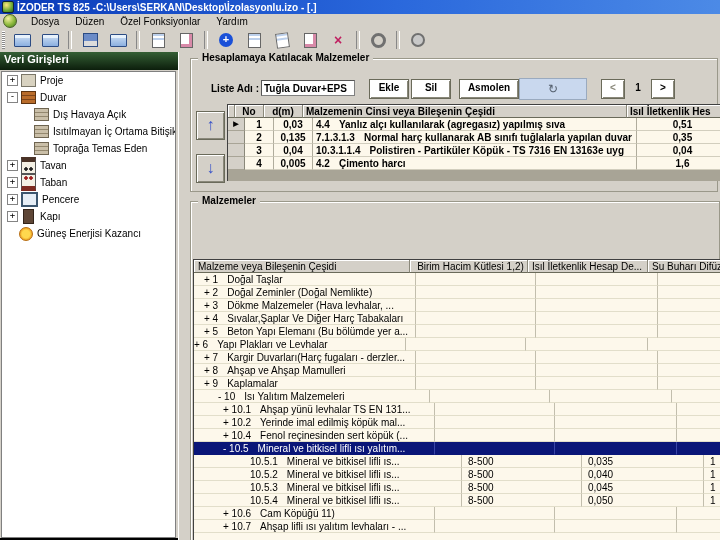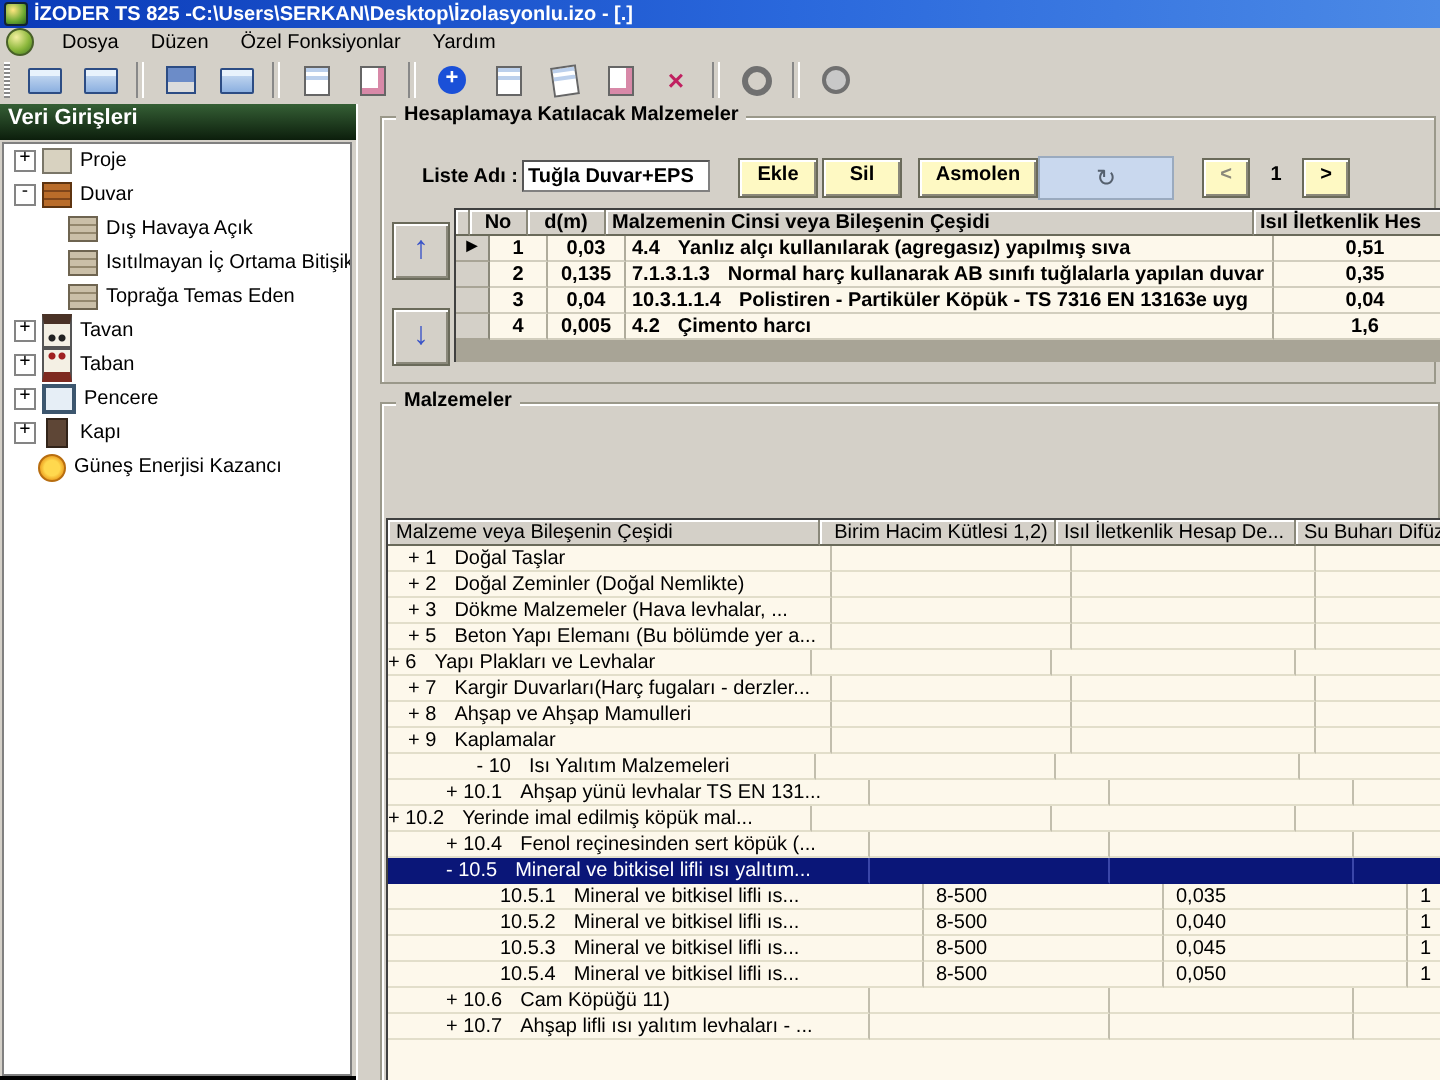--- a/index.html
+++ b/index.html
@@ -77,21 +77,21 @@
   .gbtitle{position:absolute;top:-7px;left:7px;background:#d4d0c8;padding:0 4px;
     font-size:10px;font-weight:bold;white-space:nowrap;}
   .gb1{left:4px;top:6px;width:526px;height:132px;}
   .gb2{left:4px;top:149px;width:528px;height:339px;}
   
   .ctlrow{position:absolute;left:6px;top:20px;width:516px;height:20px;font-size:10px;}
   .lbl{position:absolute;left:14px;top:4px;font-weight:bold;}
   .txtinput{position:absolute;left:64px;top:1px;width:88px;height:14px;border:1px solid #808080;
     border-top-color:#555;border-left-color:#555;background:#fff;font-size:10px;font-weight:bold;
     font-family:"Liberation Sans",sans-serif;padding:0 2px;}
-  .btn3d{position:absolute;height:18px;background:#fef9c3;border:1px solid #6a6a5a;
+  .btn3d{position:absolute;height:18px;background:#ffffff;border:1px solid #6a6a5a;
     box-shadow:inset 1px 1px 0 #fff,inset -1px -1px 0 #8a887a;font-size:10px;font-weight:bold;
     text-align:center;line-height:16px;cursor:default;}
   .b-ekle{left:172px;top:0;width:38px;}
   .b-sil{left:214px;top:0;width:38px;}
   .b-asmolen{left:262px;top:0;width:58px;}
   .bluebox{position:absolute;left:322px;top:-1px;width:66px;height:20px;background:#c9d8ee;
     border:1px solid #9aaabf;display:flex;align-items:center;justify-content:center;}
   .refglyph{color:#55606e;font-size:12px;}
   .b-prev{left:404px;top:0;width:22px;color:#8a887a;}
   .pagenum{position:absolute;left:434px;top:3px;width:14px;text-align:center;font-weight:bold;}
@@ -333,20 +333,26 @@
           <div data-name="conductivity-cell" class="bcell bnum" style="width: 115px; flex: 0 0 auto;"></div>
           <div data-name="diffusion-cell" class="bcell bnum" style="width: 86px; flex: 0 0 auto;"></div>
         </div>
         <div data-name="table-row" class="brow">
           <div data-name="material-cell" class="bcell" style="width: 211px; flex: 0 0 auto; padding-left: 10px;"><span data-name="expand-toggle">+ 3</span><span data-name="material-name" class="codegap">Dökme Malzemeler (Hava levhalar, ...</span></div>
           <div data-name="density-cell" class="bcell bnum" style="width: 113px; flex: 0 0 auto;"></div>
           <div data-name="conductivity-cell" class="bcell bnum" style="width: 115px; flex: 0 0 auto;"></div>
           <div data-name="diffusion-cell" class="bcell bnum" style="width: 86px; flex: 0 0 auto;"></div>
         </div>
         <div data-name="table-row" class="brow">
+          <div data-name="material-cell" class="bcell" style="width: 211px; flex: 0 0 auto; padding-left: 10px;"><span data-name="expand-toggle">+ 4</span><span data-name="material-name" class="codegap">Sıvalar,Şaplar Ve Diğer Harç Tabakaları</span></div>
+          <div data-name="density-cell" class="bcell bnum" style="width: 113px; flex: 0 0 auto;"></div>
+          <div data-name="conductivity-cell" class="bcell bnum" style="width: 115px; flex: 0 0 auto;"></div>
+          <div data-name="diffusion-cell" class="bcell bnum" style="width: 86px; flex: 0 0 auto;"></div>
+        </div>
+        <div data-name="table-row" class="brow">
           <div data-name="material-cell" class="bcell" style="width: 211px; flex: 0 0 auto; padding-left: 10px;"><span data-name="expand-toggle">+ 5</span><span data-name="material-name" class="codegap">Beton Yapı Elemanı (Bu bölümde yer a...</span></div>
           <div data-name="density-cell" class="bcell bnum" style="width: 113px; flex: 0 0 auto;"></div>
           <div data-name="conductivity-cell" class="bcell bnum" style="width: 115px; flex: 0 0 auto;"></div>
           <div data-name="diffusion-cell" class="bcell bnum" style="width: 86px; flex: 0 0 auto;"></div>
         </div>
         <div data-name="table-row" class="brow">
           <div data-name="material-cell" class="bcell" style="width: 211px; flex: 0 0 auto; padding-left: 0;"><span data-name="expand-toggle">+ 6</span><span data-name="material-name" class="codegap">Yapı Plakları ve Levhalar</span></div>
           <div data-name="density-cell" class="bcell bnum" style="width: 113px; flex: 0 0 auto;"></div>
           <div data-name="conductivity-cell" class="bcell bnum" style="width: 115px; flex: 0 0 auto;"></div>
           <div data-name="diffusion-cell" class="bcell bnum" style="width: 86px; flex: 0 0 auto;"></div>
@@ -363,33 +369,33 @@
           <div data-name="conductivity-cell" class="bcell bnum" style="width: 115px; flex: 0 0 auto;"></div>
           <div data-name="diffusion-cell" class="bcell bnum" style="width: 86px; flex: 0 0 auto;"></div>
         </div>
         <div data-name="table-row" class="brow">
           <div data-name="material-cell" class="bcell" style="width: 211px; flex: 0 0 auto; padding-left: 10px;"><span data-name="expand-toggle">+ 9</span><span data-name="material-name" class="codegap">Kaplamalar</span></div>
           <div data-name="density-cell" class="bcell bnum" style="width: 113px; flex: 0 0 auto;"></div>
           <div data-name="conductivity-cell" class="bcell bnum" style="width: 115px; flex: 0 0 auto;"></div>
           <div data-name="diffusion-cell" class="bcell bnum" style="width: 86px; flex: 0 0 auto;"></div>
         </div>
         <div data-name="table-row" class="brow">
-          <div data-name="material-cell" class="bcell" style="width: 211px; flex: 0 0 auto; padding-left: 2px; text-align: center;"><span data-name="expand-toggle">- 10</span><span data-name="material-name" class="codegap">Isı Yalıtım Malzemeleri</span></div>
+          <div data-name="material-cell" class="bcell" style="width: 211px; flex: 0 0 auto; padding-left: 24px;"><span data-name="expand-toggle">- 10</span><span data-name="material-name" class="codegap">Isı Yalıtım Malzemeleri</span></div>
           <div data-name="density-cell" class="bcell bnum" style="width: 113px; flex: 0 0 auto;"></div>
           <div data-name="conductivity-cell" class="bcell bnum" style="width: 115px; flex: 0 0 auto;"></div>
           <div data-name="diffusion-cell" class="bcell bnum" style="width: 86px; flex: 0 0 auto;"></div>
         </div>
         <div data-name="table-row" class="brow">
           <div data-name="material-cell" class="bcell" style="width: 211px; flex: 0 0 auto; padding-left: 29px;"><span data-name="expand-toggle">+ 10.1</span><span data-name="material-name" class="codegap">Ahşap yünü levhalar TS EN 131...</span></div>
           <div data-name="density-cell" class="bcell bnum" style="width: 113px; flex: 0 0 auto;"></div>
           <div data-name="conductivity-cell" class="bcell bnum" style="width: 115px; flex: 0 0 auto;"></div>
           <div data-name="diffusion-cell" class="bcell bnum" style="width: 86px; flex: 0 0 auto;"></div>
         </div>
         <div data-name="table-row" class="brow">
-          <div data-name="material-cell" class="bcell" style="width: 211px; flex: 0 0 auto; "><span data-name="expand-toggle">+ 10.2</span><span data-name="material-name" class="codegap">Yerinde imal edilmiş köpük mal...</span></div>
+          <div data-name="material-cell" class="bcell" style="width: 211px; flex: 0 0 auto; padding-left: 29px;"><span data-name="expand-toggle">+ 10.2</span><span data-name="material-name" class="codegap">Yerinde imal edilmiş köpük mal...</span></div>
           <div data-name="density-cell" class="bcell bnum" style="width: 113px; flex: 0 0 auto;"></div>
           <div data-name="conductivity-cell" class="bcell bnum" style="width: 115px; flex: 0 0 auto;"></div>
           <div data-name="diffusion-cell" class="bcell bnum" style="width: 86px; flex: 0 0 auto;"></div>
         </div>
         <div data-name="table-row" class="brow">
           <div data-name="material-cell" class="bcell" style="width: 211px; flex: 0 0 auto; padding-left: 29px;"><span data-name="expand-toggle">+ 10.4</span><span data-name="material-name" class="codegap">Fenol reçinesinden sert köpük (...</span></div>
           <div data-name="density-cell" class="bcell bnum" style="width: 113px; flex: 0 0 auto;"></div>
           <div data-name="conductivity-cell" class="bcell bnum" style="width: 115px; flex: 0 0 auto;"></div>
           <div data-name="diffusion-cell" class="bcell bnum" style="width: 86px; flex: 0 0 auto;"></div>
         </div>

